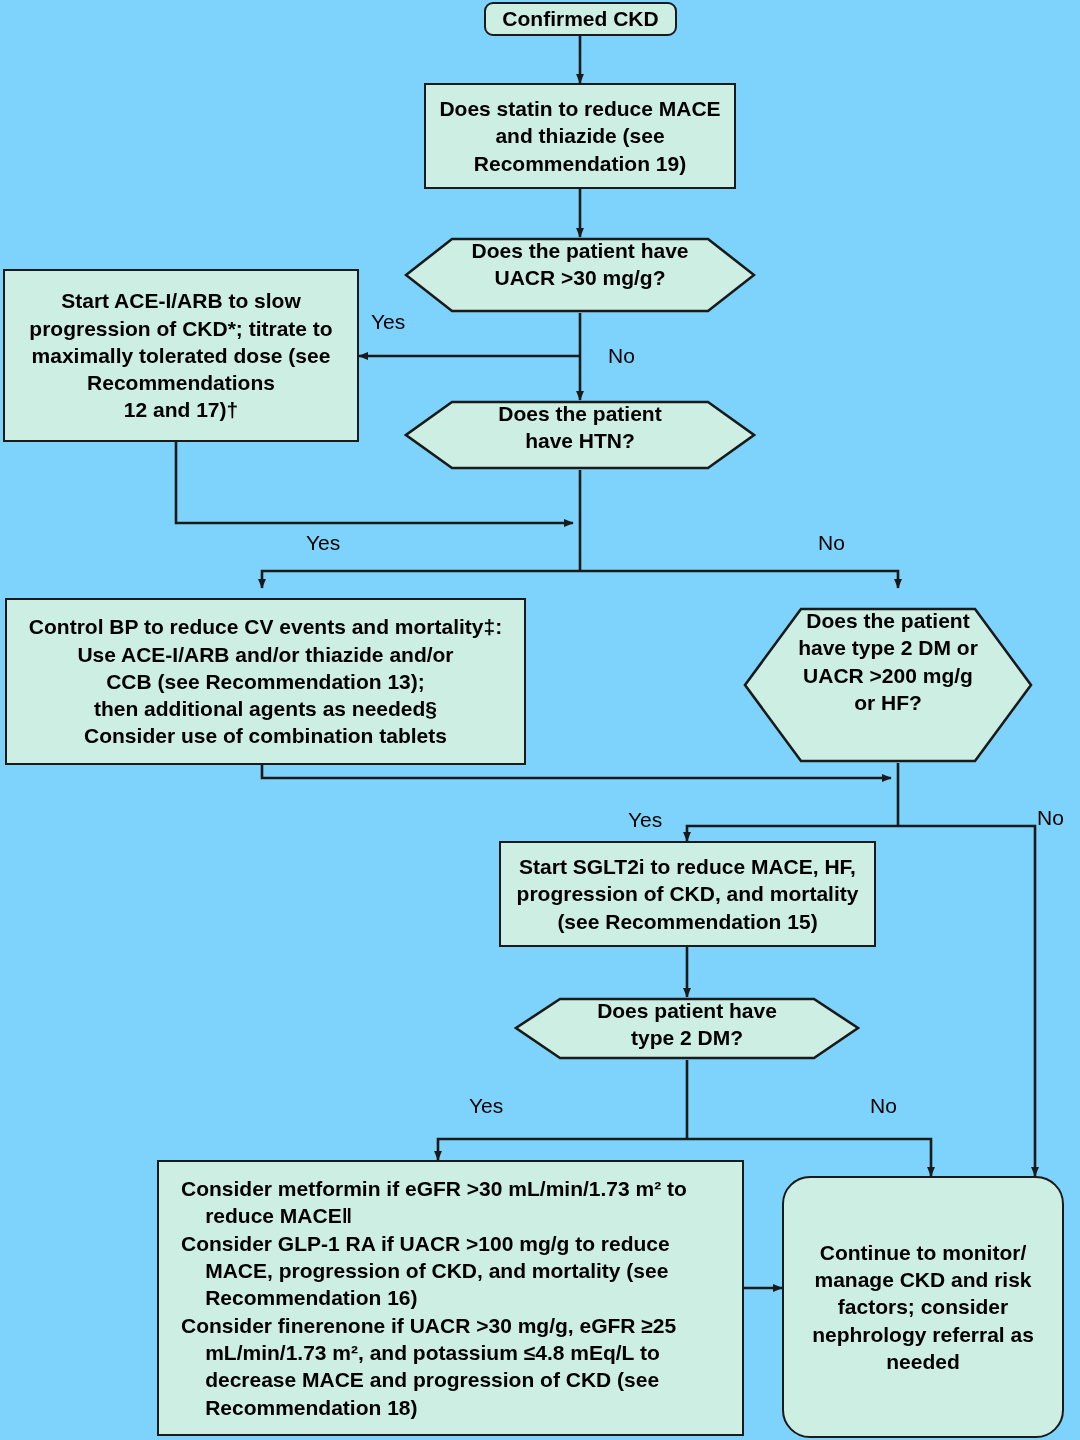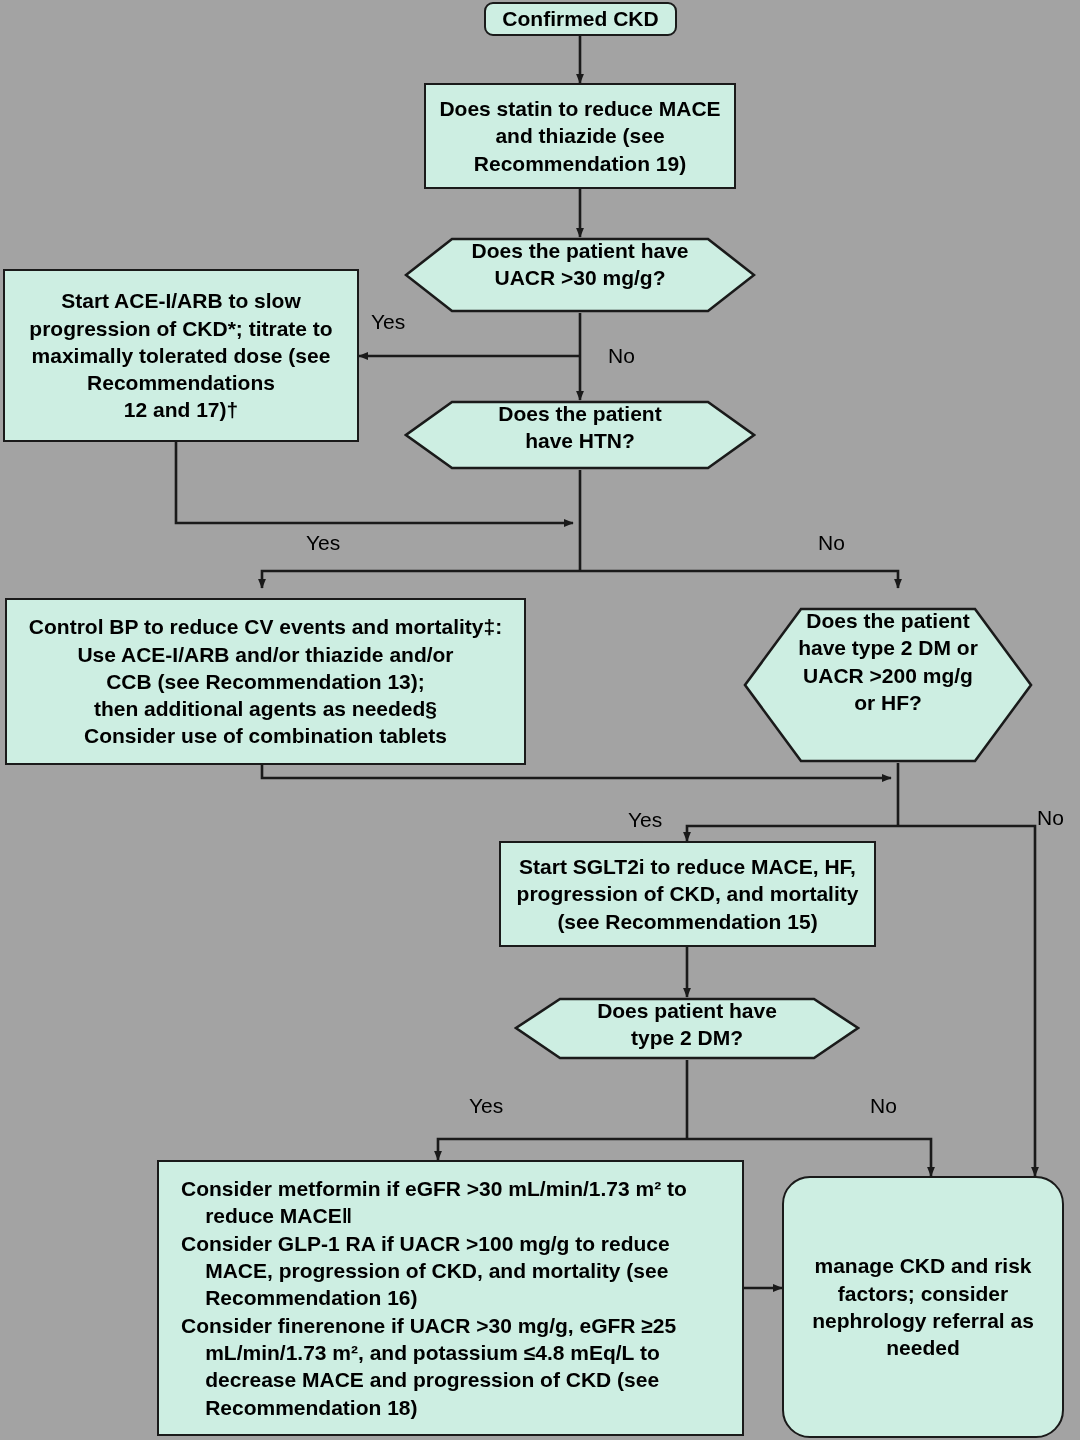--- a/index.html
+++ b/index.html
@@ -8,21 +8,21 @@
     background: #ffffff;
   }
   body {
     font-family: "Liberation Sans", sans-serif;
   }
   #stage {
     position: relative;
     width: 1080px;
     height: 1440px;
     overflow: hidden;
-    background: #a3a3a3;
+    background: #7dd3fc;
   }
   #edges {
     position: absolute;
     left: 0; top: 0;
     width: 1080px;
     height: 1440px;
     pointer-events: none;
   }
   .node {
     position: absolute;
@@ -229,20 +229,21 @@
   <div class="node rect" style="left:157px; top:1160px; width:587px; height:276px; font-size:21px; align-items:center;">
     <span class="txt-left pad" style="padding:10px 22px;">
       <span class="ind2">Consider metformin if eGFR &gt;30 mL/min/1.73 m² to reduce MACE‖</span>
       <span class="ind2">Consider GLP-1 RA if UACR &gt;100 mg/g to reduce MACE, progression of CKD, and mortality (see Recommendation 16)</span>
       <span class="ind2">Consider finerenone if UACR &gt;30 mg/g, eGFR ≥25 mL/min/1.73 m², and potassium ≤4.8 mEq/L to decrease MACE and progression of CKD (see Recommendation 18)</span>
     </span>
   </div>
 
   <div class="node roundbox" style="left:782px; top:1176px; width:282px; height:262px; font-size:21px;">
     <span class="txt-center pad">
+      <span class="ind">Continue to monitor/</span>
       <span class="ind">manage CKD and risk</span>
       <span class="ind">factors; consider</span>
       <span class="ind">nephrology referral as</span>
       <span class="ind">needed</span>
     </span>
   </div>
 
   <div class="edge-label" style="left:371px; top:310px;">Yes</div>
   <div class="edge-label" style="left:608px; top:344px;">No</div>
 

